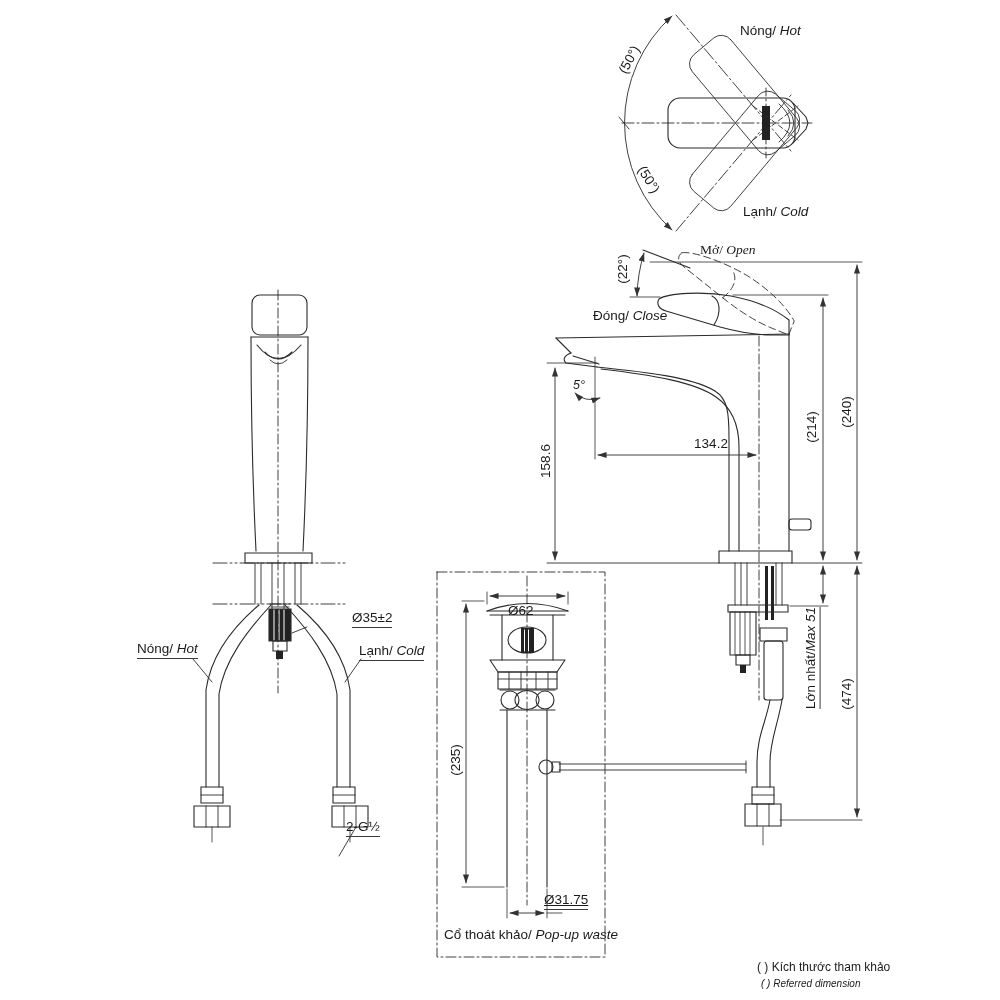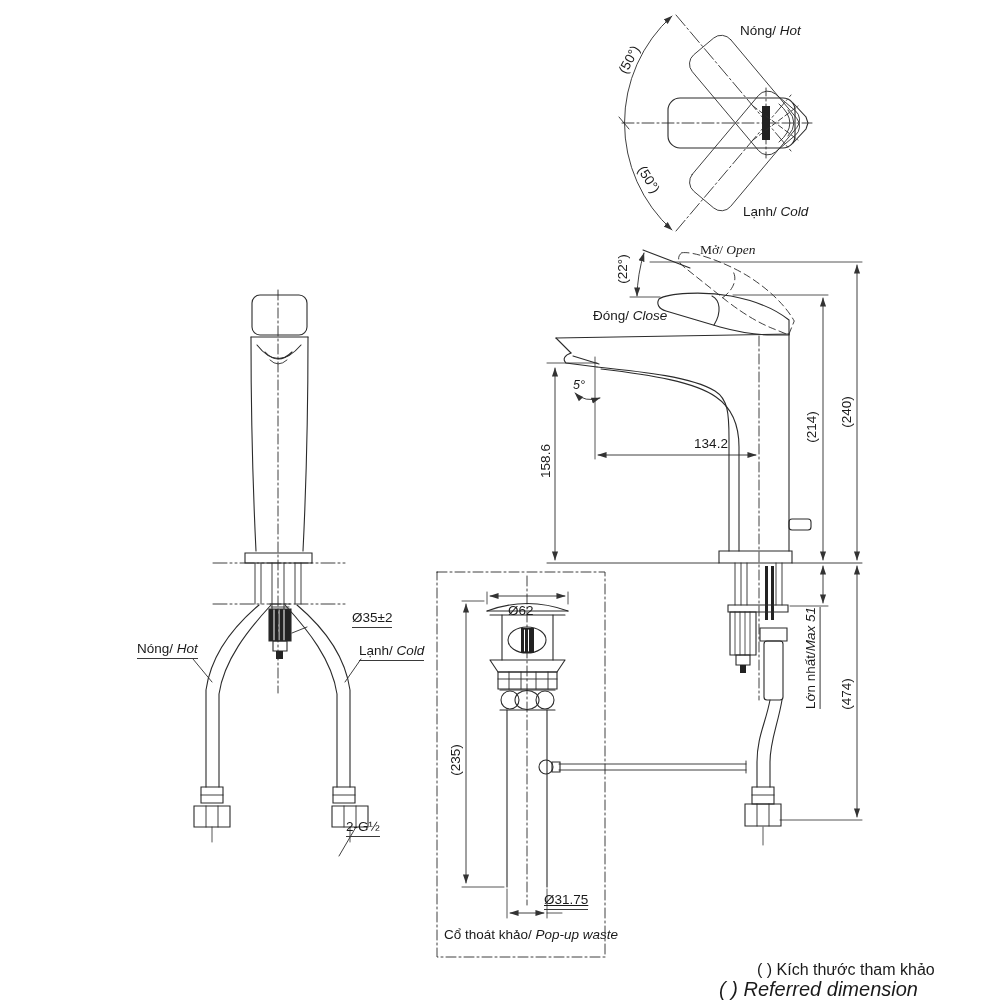--- a/index.html
+++ b/index.html
@@ -203,15 +203,15 @@
   <div class="lbl ul" style="left:137px;top:642px;"><span>Nóng/</span> <span class="it">Hot</span></div>
   <div class="lbl ul" style="left:359px;top:644px;"><span>Lạnh/</span> <span class="it">Cold</span></div>
   <div class="lbl ul" style="left:307px;top:611px;margin-left:45px;">Ø35±2</div>
   <div class="lbl ul" style="left:298px;top:820px;margin-left:48px;">2-G½</div>
 
   <div class="lbl" style="left:508px;top:596px;margin-top:8px;">Ø62</div>
   <div class="lbl rot" style="left:456px;top:760px;">(235)</div>
   <div class="lbl ul" style="left:544px;top:893px;text-decoration:underline;">Ø31.75</div>
   <div class="lbl" style="left:444px;top:928px;"><span>Cổ thoát khảo/</span> <span class="it">Pop-up waste</span></div>
 
-  <div class="lbl" style="left:757px;top:961px;font-size:16px;">( ) Kích thước tham khảo</div>
-  <div class="lbl it" style="left:719px;top:978px;font-size:20px;">( ) Referred dimension</div>
+  <div class="lbl" style="left:757px;top:961px;font-size:12px;">( ) Kích thước tham khảo</div>
+  <div class="lbl it" style="left:761px;top:978px;font-size:10px;">( ) Referred dimension</div>
 </div>
 
 </body></html>

